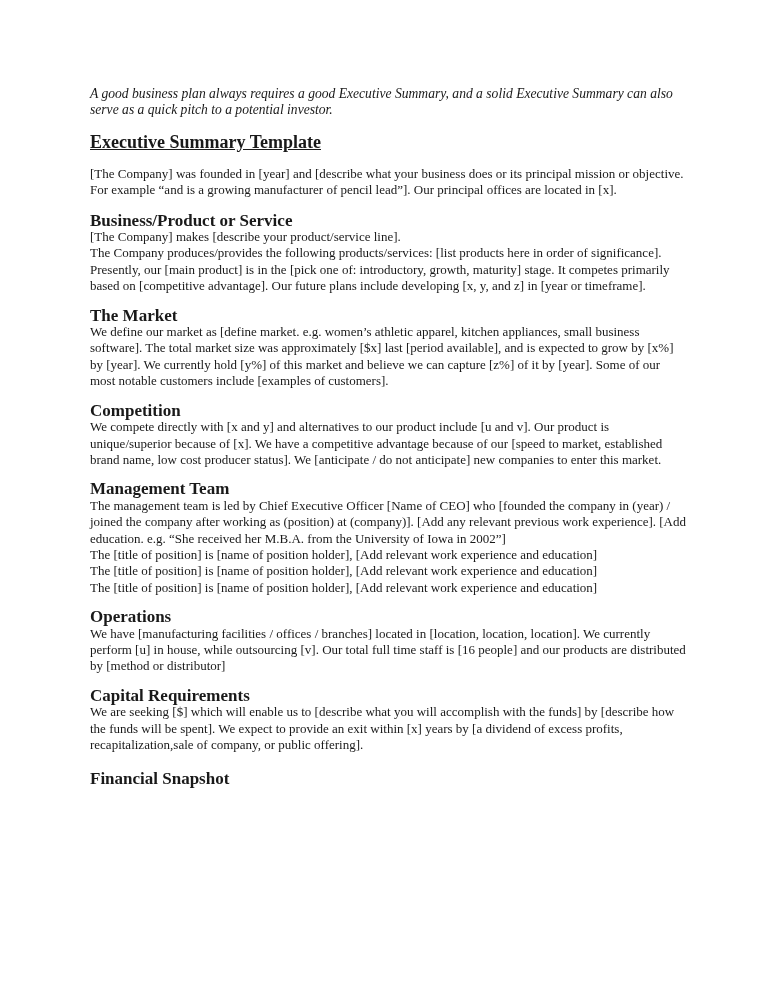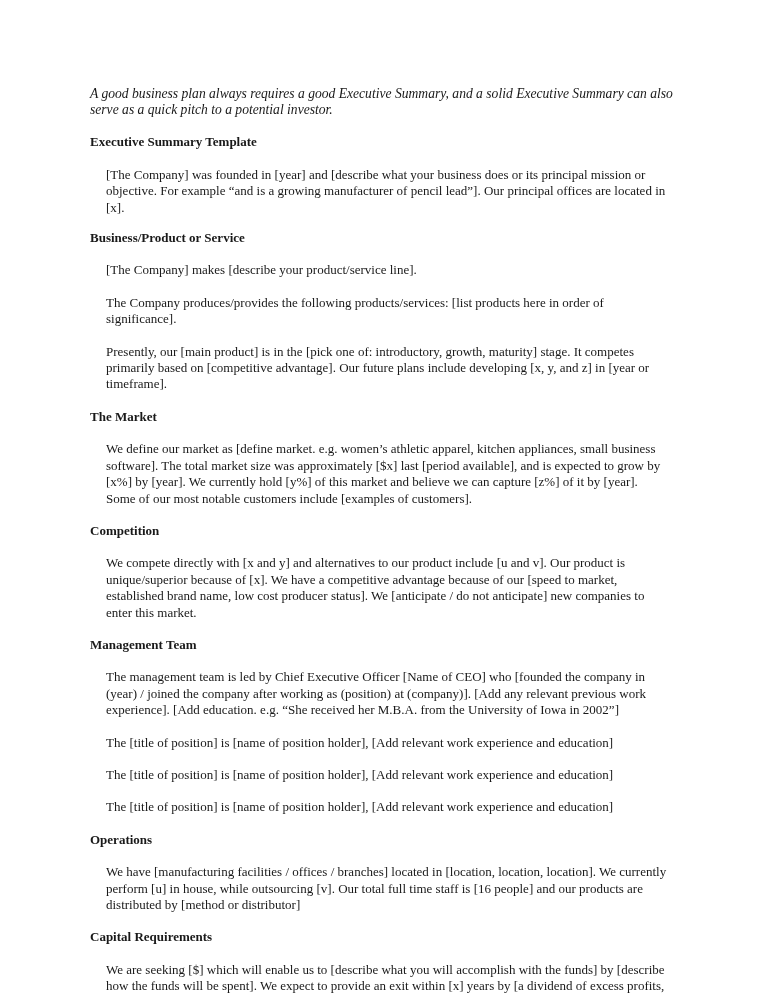--- a/index.html
+++ b/index.html
@@ -14,30 +14,31 @@
     font-size: 13px;
     line-height: 16.4px;
     overflow: hidden;
   }
   .intro-note {
     font-style: italic;
     font-size: 13.6px;
     margin: 0 0 14px 0;
   }
   .doc-title {
-    font-size: 13px;
+    font-size: 18px;
     font-weight: bold;
     line-height: 18px;
     margin: 0 0 15px 0;
+    text-decoration: underline;
   }
-  .para { margin: 16px; }
+  .para { margin: 0; }
   .opening-para { margin-bottom: 14px; }
   .section { margin: 0 0 13px 0; }
   .section-heading {
-    font-size: 13px;
+    font-size: 17px;
     font-weight: bold;
     line-height: 16.4px;
     margin: 0;
   }
   .heading--regular { font-weight: bold; }
   .section--tight { margin-bottom: 0; }
   .section--gap-before { margin-top: 18px; }
 </style>
 </head>
 <body>
@@ -79,14 +80,17 @@
   <section class="section">
     <h2 class="section-heading heading--regular">Operations</h2>
     <p class="para">We have [manufacturing facilities / offices / branches] located in [location, location, location].  We currently perform [u] in house, while outsourcing [v].  Our total full time staff is [16 people] and our products are distributed by [method or distributor]</p>
   </section>
 
   <section class="section">
     <h2 class="section-heading">Capital Requirements</h2>
     <p class="para">We are seeking [$] which will enable us to [describe what you will accomplish with the funds] by [describe how the funds will be spent]. We expect to provide an exit within [x] years by [a dividend of excess profits, recapitalization,sale of company, or public offering].</p>
   </section>
 
+  <section class="section section--gap-before">
+    <h2 class="section-heading">Financial Snapshot</h2>
+  </section>
 
 </div>
 
 </body></html>

